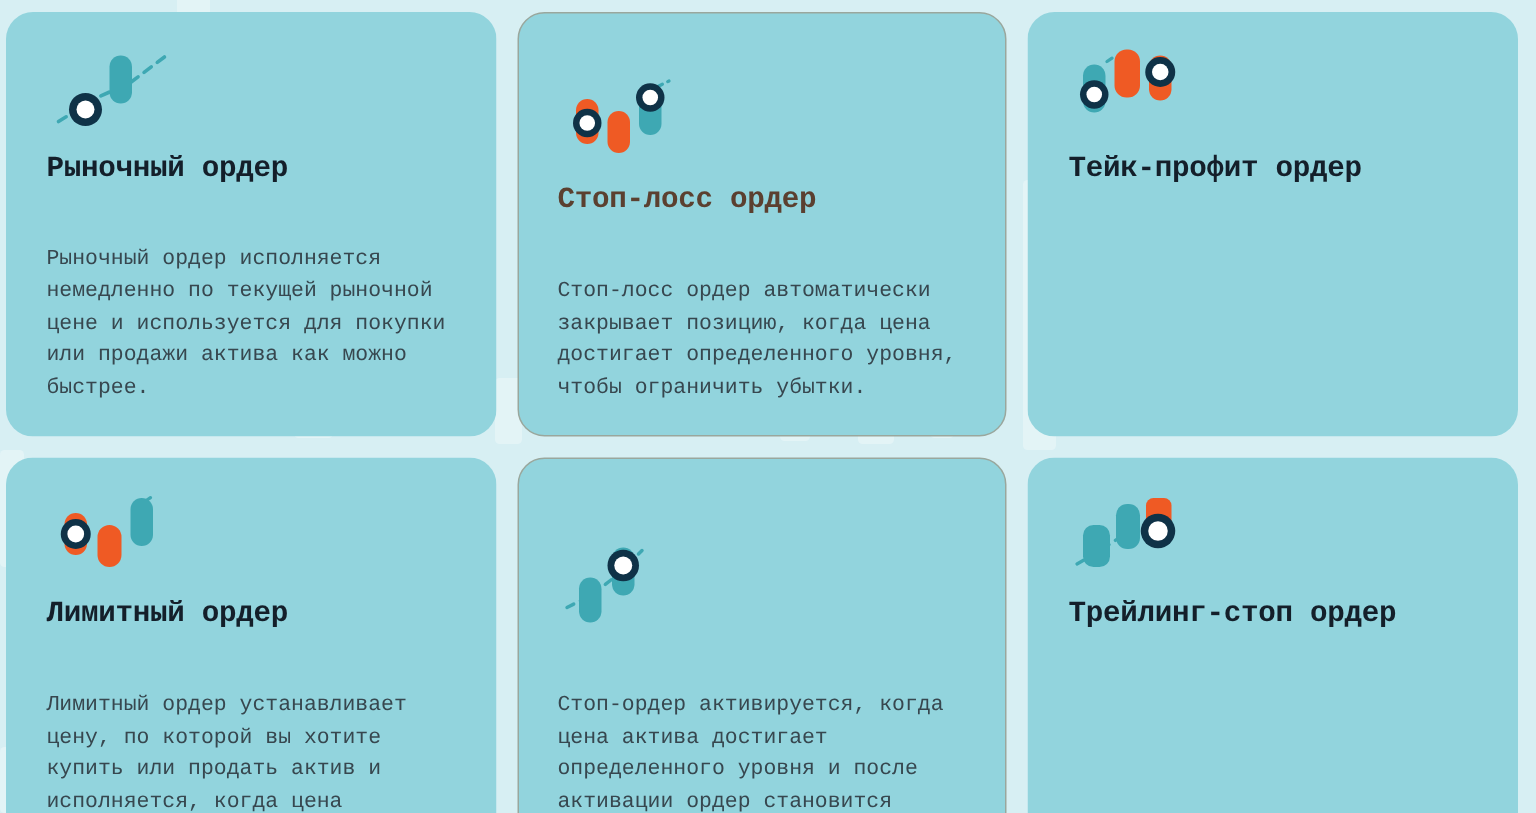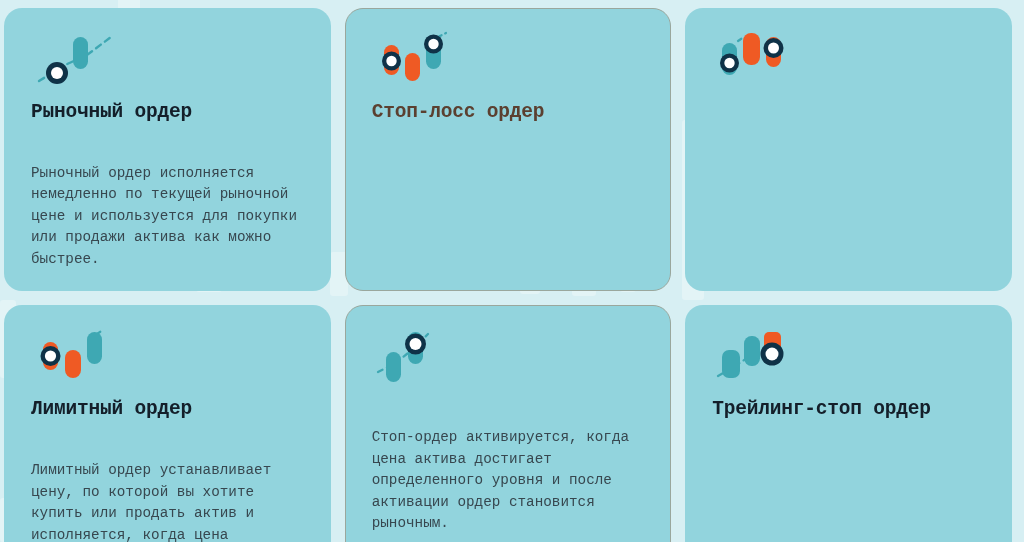--- a/index.html
+++ b/index.html
@@ -55,20 +55,21 @@
     background: #92d4dd;
     border-radius: 18px;
     padding: 22px 26px 20px 26px;
     position: relative;
     border: 1px solid transparent;
     display: flex;
     flex-direction: column;
   }
   .card.bordered {
     border: 1px solid #9aa79d;
+    justify-content: flex-end;
   }
 
   
   .card-icon {
     width: 86px;
     height: 58px;
     position: relative;
     margin-left: 4px;
     margin-bottom: 12px;
     flex: none;
@@ -135,35 +136,37 @@
         <rect x="8" y="14" width="15" height="30" rx="7.5" fill="#ef5a24"></rect>
         <rect x="29" y="22" width="15" height="28" rx="7.5" fill="#ef5a24"></rect>
         <rect x="50" y="4" width="15" height="34" rx="7.5" fill="#3ea8b3"></rect>
         <circle cx="15.5" cy="30" r="9.5" fill="#0f3247"></circle>
         <circle cx="15.5" cy="30" r="5.2" fill="#ffffff"></circle>
         <circle cx="57.5" cy="13" r="9.5" fill="#0f3247"></circle>
         <circle cx="57.5" cy="13" r="5.2" fill="#ffffff"></circle>
       </svg>
     </div>
     <div class="card-title brown">Стоп-лосс ордер</div>
+    <div class="card-body">Стоп-лосс ордер автоматически закрывает позицию, когда цена достигает определенного уровня, чтобы ограничить убытки.</div>
   </div>
 
   <div class="card">
     <div class="card-icon">
       <svg width="86" height="58" viewBox="0 0 86 58">
         <path d="M22 10 L28 6" stroke="#3ea8b3" stroke-width="2.2" stroke-dasharray="4 4" stroke-linecap="round" fill="none"></path>
         <rect x="6" y="12" width="15" height="32" rx="7.5" fill="#3ea8b3"></rect>
         <rect x="27" y="2" width="17" height="32" rx="8" fill="#ef5a24"></rect>
         <rect x="50" y="6" width="15" height="30" rx="7.5" fill="#ef5a24"></rect>
         <circle cx="13.5" cy="32" r="9.5" fill="#0f3247"></circle>
         <circle cx="13.5" cy="32" r="5.2" fill="#ffffff"></circle>
         <circle cx="57.5" cy="17" r="10" fill="#0f3247"></circle>
         <circle cx="57.5" cy="17" r="5.5" fill="#ffffff"></circle>
       </svg>
     </div>
+    <div class="card-title">Тейк-профит ордер</div>
   </div>
 
   <div class="card">
     <div class="card-icon">
       <svg width="86" height="58" viewBox="0 0 86 58">
         <path d="M62 6 L68 2" stroke="#3ea8b3" stroke-width="2.2" stroke-dasharray="4 4" stroke-linecap="round" fill="none"></path>
         <rect x="8" y="14" width="15" height="28" rx="7.5" fill="#ef5a24"></rect>
         <rect x="30" y="22" width="16" height="28" rx="8" fill="#ef5a24"></rect>
         <rect x="52" y="4" width="15" height="32" rx="7.5" fill="#3ea8b3"></rect>
         <circle cx="15.5" cy="28" r="10" fill="#0f3247"></circle>

